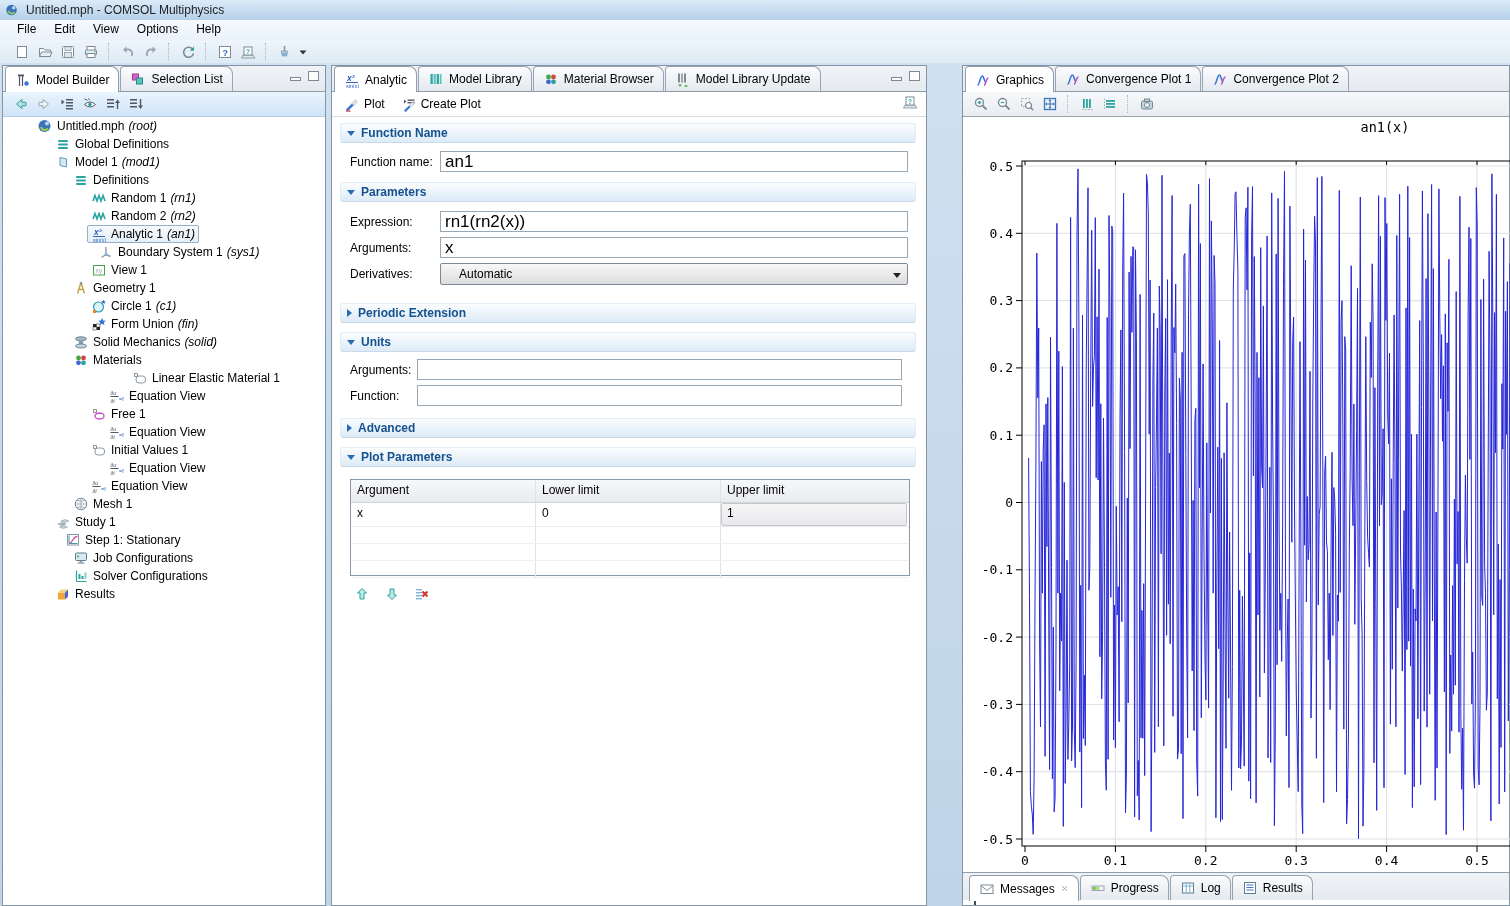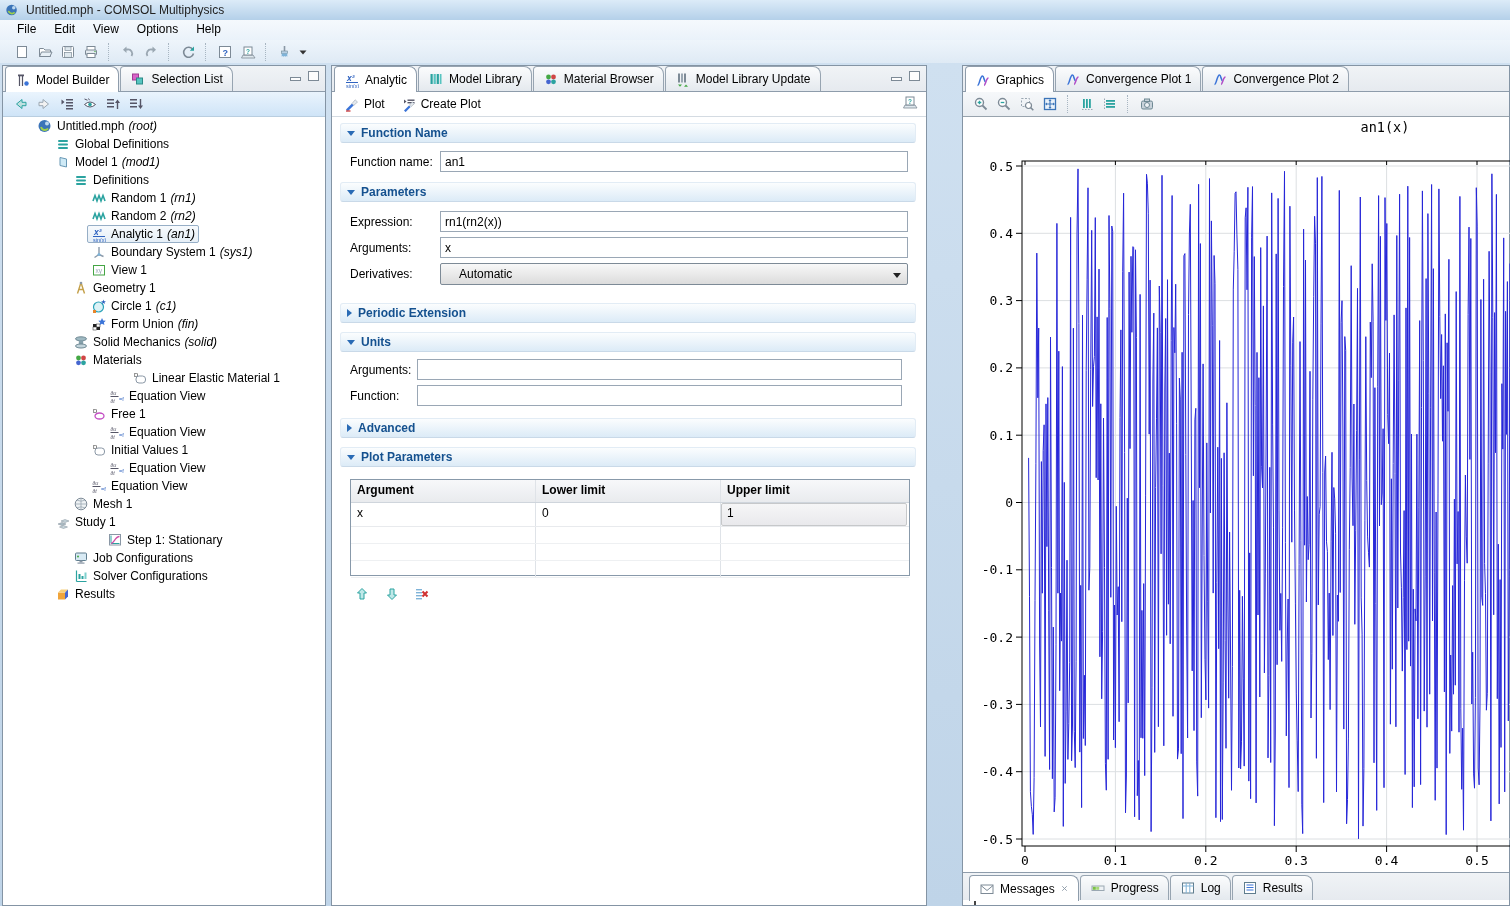--- a/index.html
+++ b/index.html
@@ -33,26 +33,26 @@
   .trow{height:18px;display:flex;align-items:center;white-space:nowrap;}
   .tin{display:inline-flex;align-items:center;gap:4px;padding:0 3px;border:1px solid transparent;border-radius:2px;}
   .tin.tsel{border-color:#96aec6;background:linear-gradient(#f7fafd,#e6eff7);}
   .sfx{font-style:italic;}
   .sec{position:absolute;left:8px;right:10px;height:20px;line-height:20px;background:linear-gradient(#fbfdfe,#dcebf7);border:1px solid #e2ecf5;border-bottom:1px solid #c9d9e8;border-radius:3px;display:flex;align-items:center;gap:6px;padding-left:6px;box-sizing:border-box;}
   .sec-t{color:#15518f;font-weight:bold;}
   .tri-down{width:0;height:0;border-left:4px solid transparent;border-right:4px solid transparent;border-top:5px solid #2a6bb5;display:inline-block;}
   .tri-right{width:0;height:0;border-top:4px solid transparent;border-bottom:4px solid transparent;border-left:5px solid #2a6bb5;display:inline-block;}
   .frow{position:absolute;left:0;right:0;height:22px;}
   .flbl{position:absolute;line-height:22px;}
-  .inp{position:absolute;top:0;height:21px;box-sizing:border-box;border:1px solid #9aa7b5;padding:1px 4px;font-family:"Liberation Sans",sans-serif;font-size:12px;background:#fff;}
+  .inp{position:absolute;top:0;height:21px;box-sizing:border-box;border:1px solid #9aa7b5;padding:1px 4px;font-family:"Liberation Sans",sans-serif;font-size:17px;background:#fff;}
   .combo{position:absolute;top:0;height:22px;box-sizing:border-box;border:1px solid #7d8a96;border-radius:2px;background:linear-gradient(#f8f8f8,#dcdcdc);display:flex;align-items:center;padding-left:18px;}
   .combo .carr{position:absolute;right:6px;top:9px;width:0;height:0;border-left:4px solid transparent;border-right:4px solid transparent;border-top:5px solid #222;}
   .tblwrap{position:absolute;border:1px solid #8899aa;background:#fff;}
   .trh{display:flex;height:22px;background:linear-gradient(#f7f8fa,#e9ebee);border-bottom:1px solid #cfd5dc;}
-  .trh .tc{font-weight:bold;}
+  .trh .tc{font-weight:normal;}
   .trd{display:flex;height:23px;border-bottom:1px solid #e8eaed;}
   .tre{display:flex;height:16px;border-bottom:1px solid #eef0f2;}
   .tc{box-sizing:border-box;padding:3px 6px;border-right:1px solid #dfe3e8;overflow:hidden;white-space:nowrap;}
   .tc:last-child{border-right:none;}
   .tc.sel{background:linear-gradient(#f6f6f7,#e9e9ec);border:1px solid #c6c8ca;border-radius:2px;padding:2px 5px;}
   .tbl-btns{position:absolute;display:flex;gap:7px;}
   .plot-area{position:absolute;left:0;right:0;top:51px;bottom:70px;background:#fff;}
   .ptick{font-family:"DejaVu Sans Mono",monospace;font-size:13px;fill:#000;}
   .ptitle{font-family:"DejaVu Sans Mono",monospace;font-size:13.5px;fill:#000;}
   .btabbar{position:absolute;left:0;right:0;bottom:5px;height:28px;background:linear-gradient(#f0f3f6,#e6eaef);border-top:1px solid #8e9cab;display:flex;align-items:flex-end;padding-left:6px;box-sizing:border-box;}
@@ -343,21 +343,21 @@
                 <svg width="16" height="16" viewBox="0 0 16 16">
                   <text x="3" y="8.5" font-size="8.5" font-style="italic" font-weight="bold" fill="#2f63c0">x²</text>
                   <rect x="2" y="10" width="12" height="1" fill="#2f63c0"></rect>
                   <text x="2" y="16" font-size="5.5" fill="#2f63c0">sin(x)</text>
                 </svg>
               </span>
               <span>Analytic 1</span>
               <span class="sfx">(an1)</span>
             </span>
           </div>
-          <div class="trow" style="padding-left: 84px;">
+          <div class="trow" style="padding-left: 84px; margin-left: 7px;">
             <span class="tin">
               <span class="icn">
                 <svg width="16" height="16" viewBox="0 0 16 16">
                   <path d="M8 3 V10.5 M8 10.5 L3.5 13.5 M8 10.5 L12.5 12.5" stroke="#8a9aaa" stroke-width="1.4" fill="none"></path>
                   <circle cx="8" cy="10.5" r="1.5" fill="#7fb3d8"></circle>
                 </svg>
               </span>
               <span>Boundary System 1</span>
               <span class="sfx">(sys1)</span>
             </span>
@@ -539,21 +539,21 @@
               <span class="icn">
                 <svg width="16" height="16" viewBox="0 0 16 16">
                   <path d="M3 10 l4-1.5 4 1.5 -4 1.5z" fill="#aebec6" stroke="#7d8a96" stroke-width="0.5"></path>
                   <path d="M6 7 l4-1.5 4 1.5 -4 1.5z" fill="#c6d4da" stroke="#7d8a96" stroke-width="0.5"></path>
                   <path d="M4.5 13 l4-1.5 4 1.5 -4 1.5z" fill="#c6d4da" stroke="#7d8a96" stroke-width="0.5"></path>
                 </svg>
               </span>
               <span>Study 1</span>
             </span>
           </div>
-          <div class="trow" style="padding-left: 100px;">
+          <div class="trow" style="padding-left: 58px;">
             <span class="tin">
               <span class="icn">
                 <svg width="16" height="16" viewBox="0 0 16 16">
                   <rect x="2.5" y="2.5" width="11" height="10.5" fill="#fff" stroke="#8a97a5"></rect>
                   <path d="M4 3.5 v8 h8.5" stroke="#2ba3a0" fill="none"></path>
                   <path d="M4 11.5 C7 11.5 8 4.5 12.5 4.5" fill="none" stroke="#d050a8" stroke-width="1.3"></path>
                 </svg>
               </span>
               <span>Step 1: Stationary</span>
             </span>

